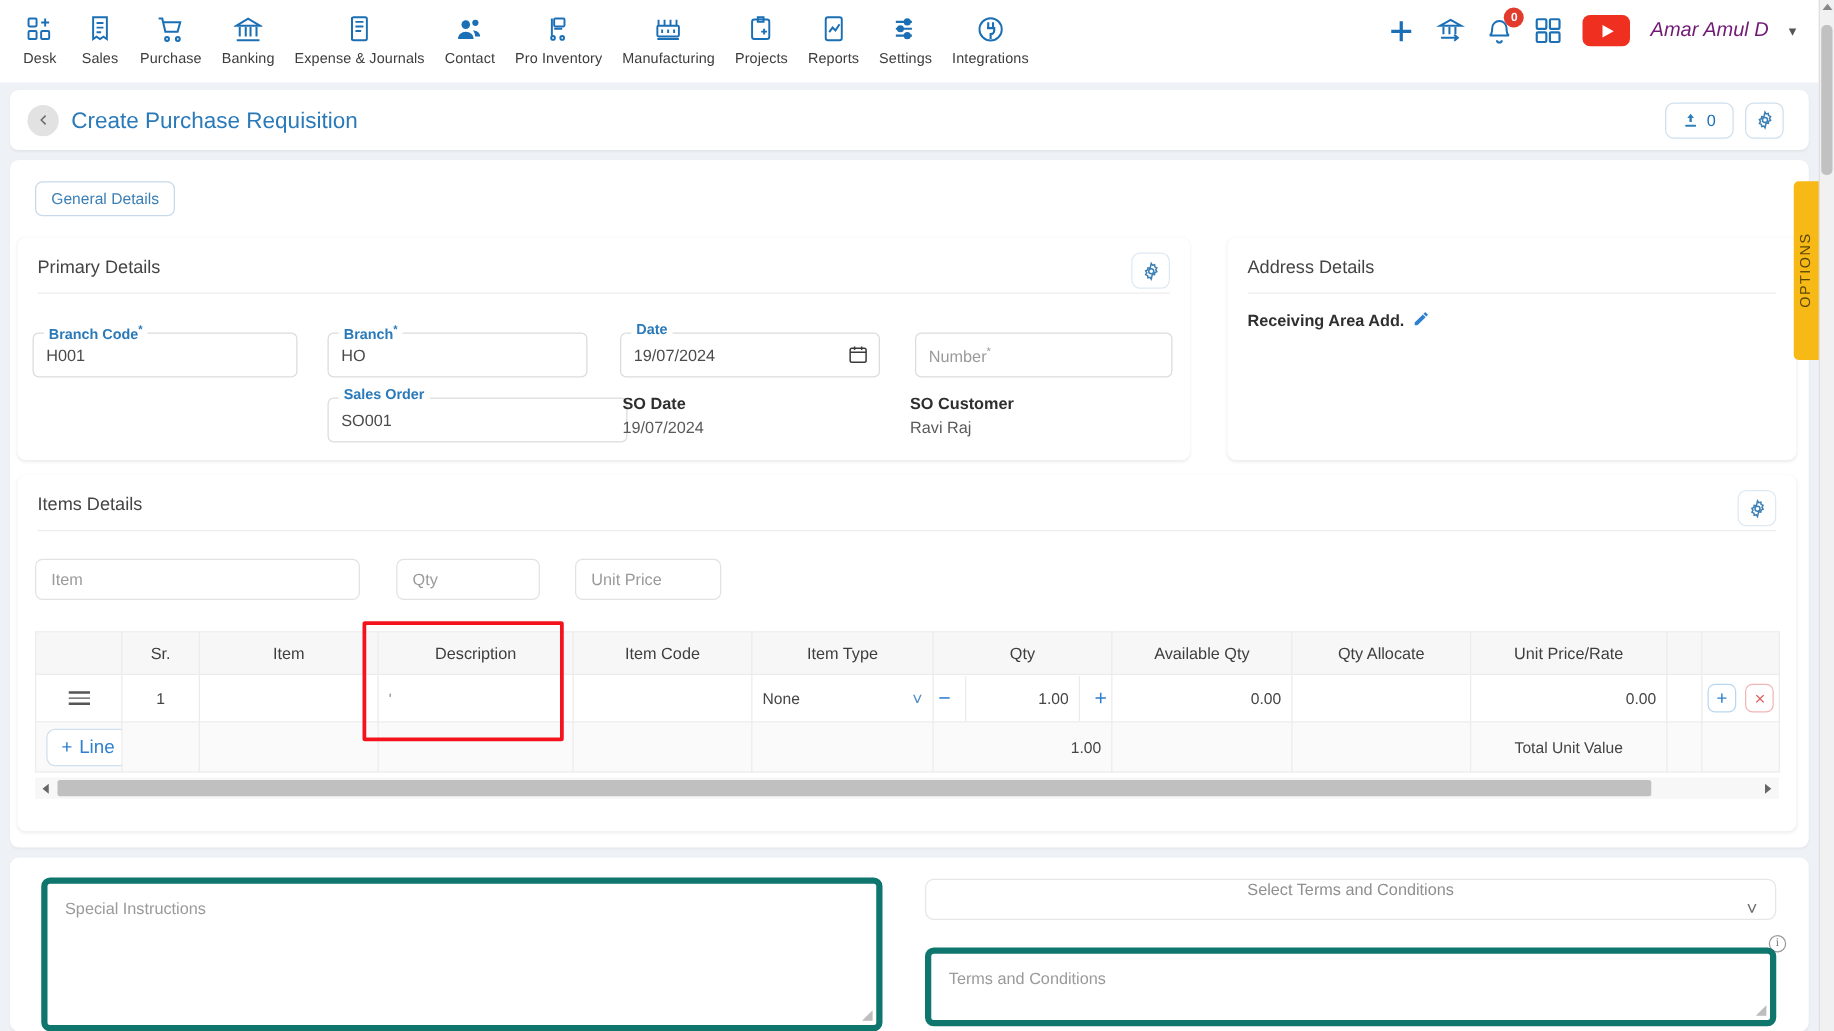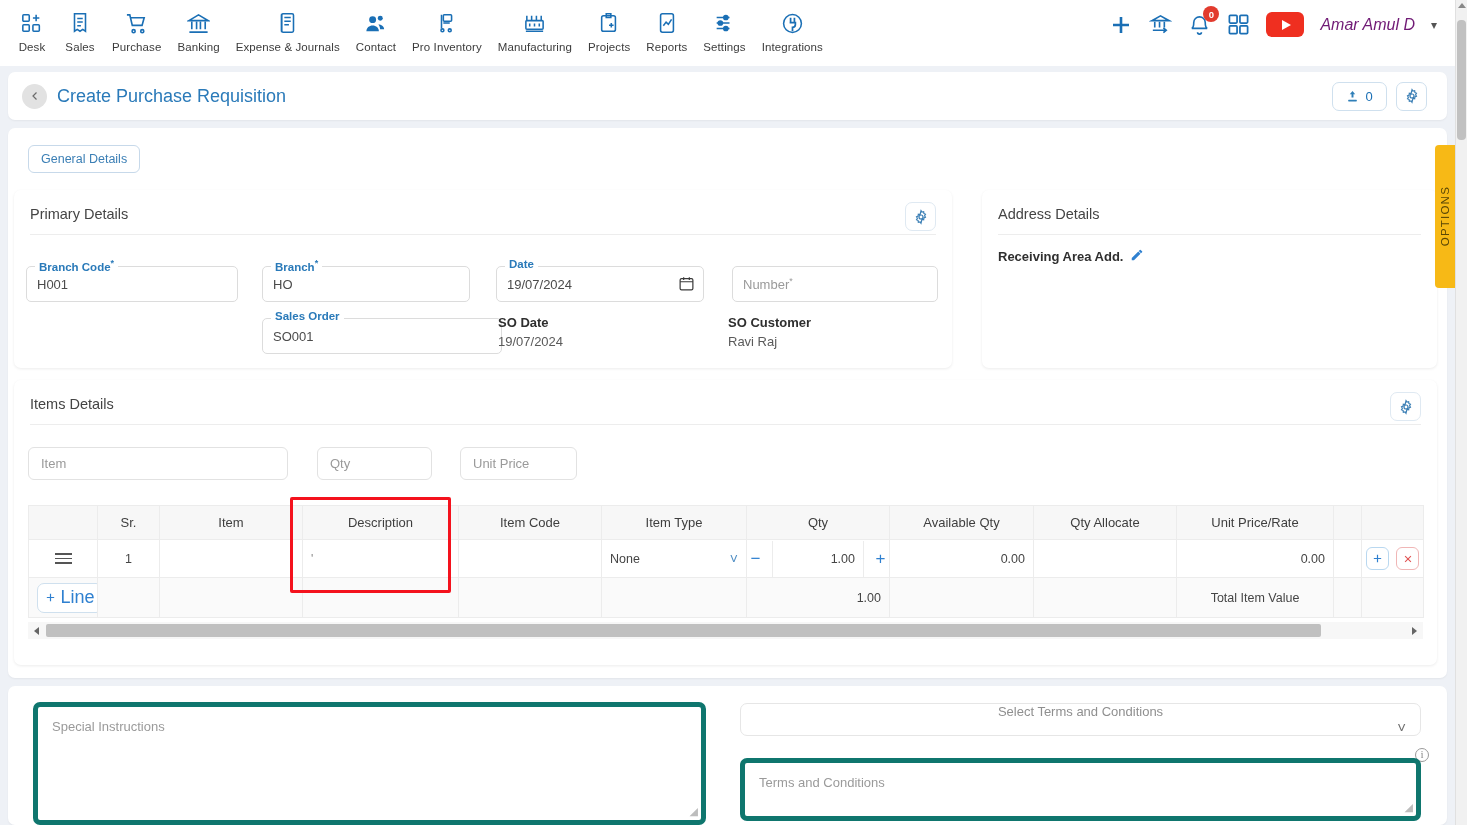--- a/index.html
+++ b/index.html
@@ -210,21 +210,21 @@
   .act-btn {
     width: 23px; height: 23px; border-radius: 6px;
     display: flex; align-items: center; justify-content: center;
     font-size: 14px; cursor: pointer; background: #fff;
   }
   .act-add { border: 1px solid #b9d8f0; color: #2f80d0; }
   .act-del { border: 1px solid #f0b6b6; color: #e15454; }
   .add-line-btn {
     border: 1px solid #cfe0ee; border-radius: 7px; background: #fff;
     height: 30px; width: 66px; display: flex; align-items: center; justify-content: center;
-    gap: 4px; color: #2f80d0; font-size: 18px; cursor: pointer;
+    gap: 4px; color: #2f80d0; font-size: 15px; cursor: pointer;
   }
   .desc-mark { color: #888; font-size: 12px; }
 
   
   .redbox {
     position: absolute; top: 497px; left: 290px;
     width: 161px; height: 96px;
     border: 3px solid #f4121d; border-radius: 2px;
     pointer-events: none; z-index: 40;
   }
@@ -674,21 +674,21 @@
             </div>
           </td>
           <td></td>
           <td></td>
           <td></td>
           <td></td>
           <td></td>
           <td class="c-right">1.00</td>
           <td></td>
           <td></td>
-          <td class="c-center">Total Item Value</td>
+          <td class="c-center">Total Unit Value</td>
           <td></td>
           <td></td>
         </tr>
       </tbody>
     </table>
   </div>
 
   <div class="hscroll">
     <span class="la"></span>
     <div class="thumb"></div>

